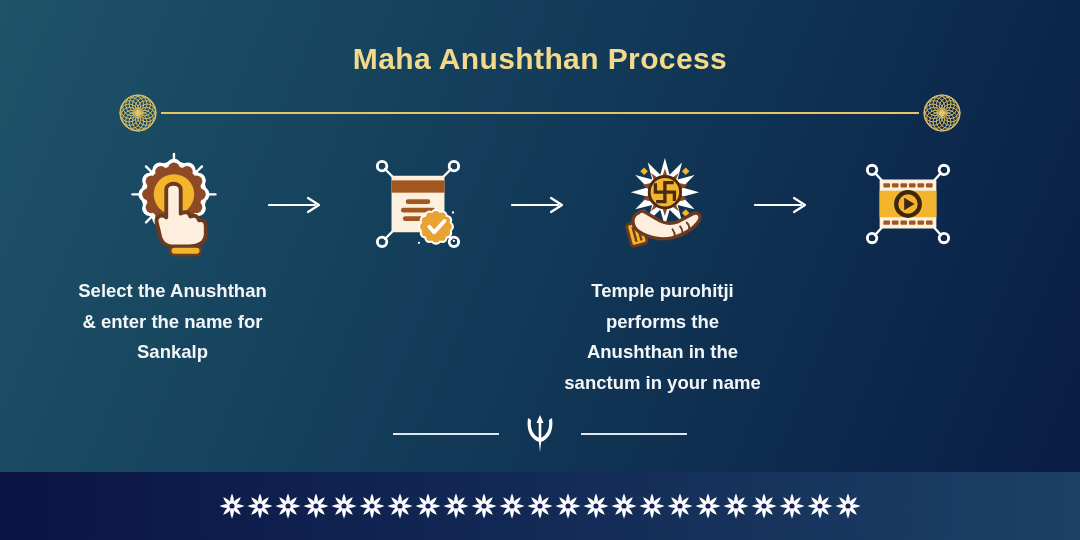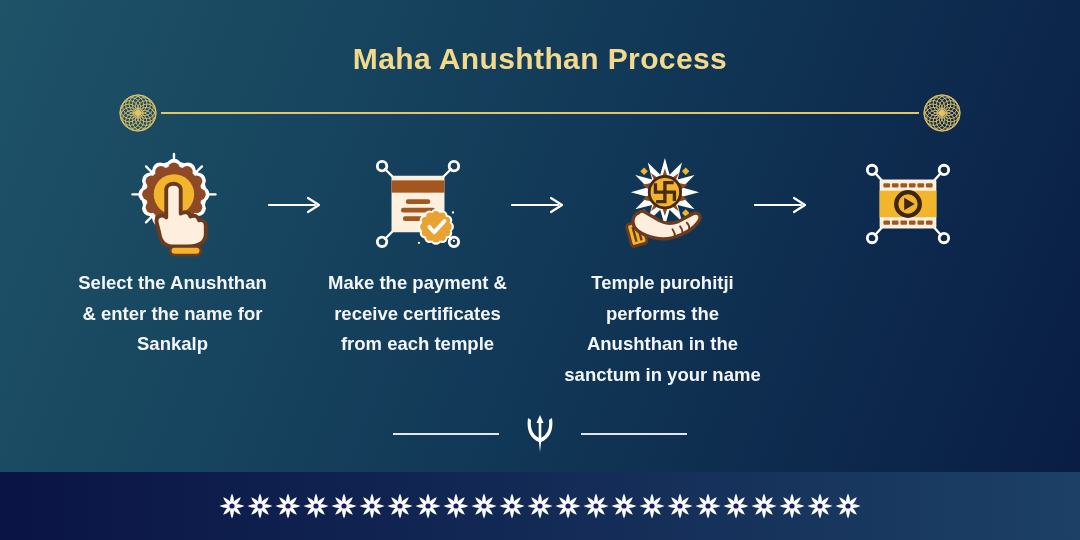--- a/index.html
+++ b/index.html
@@ -17,21 +17,21 @@
     display:flex;align-items:center;
   }
   .gold-line{flex:1;height:1.5px;background:var(--gold-accent,#e5c565);}
   .steps{
     position:absolute;top:148px;left:50px;right:50px;
     display:flex;
   }
   .step{flex:1;display:flex;flex-direction:column;align-items:center;}
   .icon-box{height:112px;display:flex;align-items:center;justify-content:center;}
   .caption{
-    margin-top:8px;text-align:center;white-space:pre-line;
+    margin-top:16px;text-align:center;white-space:pre-line;
     font-size:18.5px;line-height:30.5px;font-weight:700;color:var(--text-white,#f3f6f9);
   }
   .arrow{position:absolute;top:195px;}
   .a1{left:268px;}.a2{left:511px;}.a3{left:754px;}
   .divider{
     position:absolute;top:415px;left:0;width:100%;height:38px;
     display:flex;align-items:center;justify-content:center;gap:24px;
   }
   .divider .wline{width:106px;height:1.3px;background:rgba(255,255,255,.88);}
   .footer-band{
@@ -202,23 +202,20 @@
             <circle cx="84.8" cy="72.8" r="4.2"></circle>
         </g>
         <path d="M67,79 l5,6 l11,-12" fill="none" stroke="#ffffff" stroke-width="4" stroke-linecap="round" stroke-linejoin="round"></path>
         <g fill="#ffffff">
             <circle cx="56" cy="96" r="1.2"></circle>
             <circle cx="92" cy="64" r="1.2"></circle>
             <circle cx="93" cy="94" r="1.2"></circle>
           </g>
       </svg>
     </div>
-    <div class="caption">Make the payment &amp;
-receive certificates
-from each temple</div>
   </div>
 
   <div class="step">
     <div class="icon-box">
       <svg width="114" height="105" viewBox="0 0 120 110">
         <polygon fill="#ffffff" points="62,6 66.9,23.6 80,10.8 75.4,28.6 93.2,24 80.4,37.1 98,42 80.4,46.9 93.2,60 75.4,55.4 80,73.2 66.9,60.4 62,78 57.1,60.4 44,73.2 48.6,55.4 30.8,60 43.6,46.9 26,42 43.6,37.1 30.8,24 48.6,28.6 44,10.8 57.1,23.6"></polygon>
         <g fill="#f2b52c">
           <rect x="-2.8" y="-2.8" width="5.6" height="5.6" transform="translate(83.9 20.1) rotate(45)"></rect>
           <rect x="-2.8" y="-2.8" width="5.6" height="5.6" transform="translate(83.9 63.9) rotate(45)"></rect>
           <rect x="-2.8" y="-2.8" width="5.6" height="5.6" transform="translate(40.1 63.9) rotate(45)"></rect>

